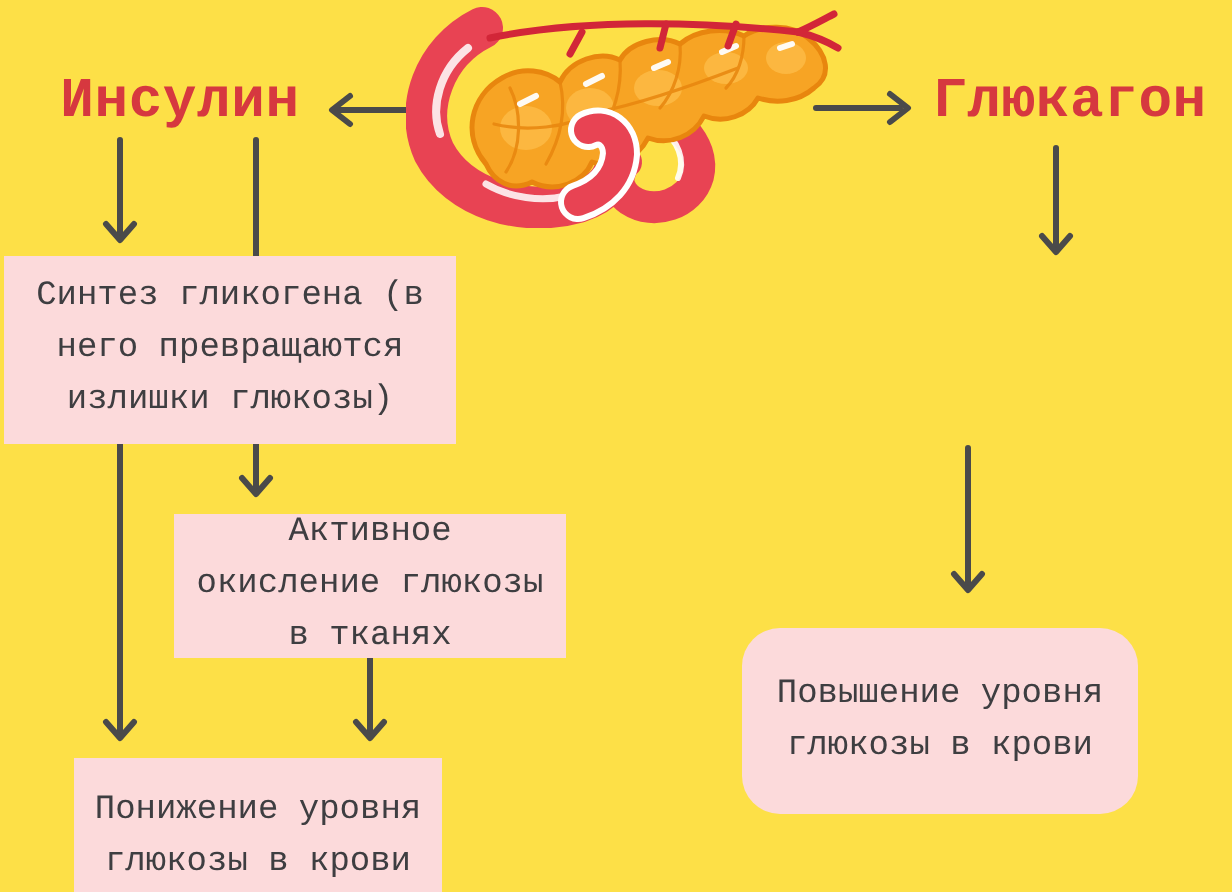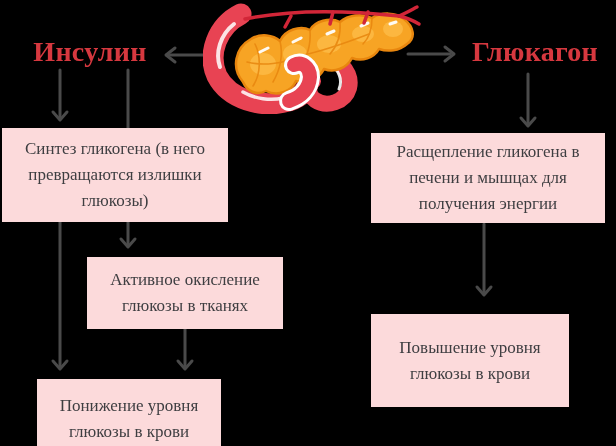--- a/index.html
+++ b/index.html
@@ -3,42 +3,42 @@
 <meta charset="utf-8">
 <style>
   :root{
     --red:#d6383f;
     --pink:#fcdadb;
     --gray:#4a4a4a;
     --textdark:#3e3e41;
   }
   html,body{margin:0;padding:0;background:#ffffff;}
   .canvas{
-    position:relative;width:616px;height:446px;background:#000000;
-    overflow:hidden;font-family:Liberation Serif, serif;
+    position:relative;width:616px;height:446px;background:#fde047;
+    overflow:hidden;font-family:Liberation Mono, monospace;
   }
   .flow-svg{position:absolute;left:0;top:0;width:616px;height:446px;z-index:1;}
   .pancreas-svg{position:absolute;left:203px;top:2px;width:225px;height:112px;z-index:2;}
   .hormone-title{
     position:absolute;top:36px;width:180px;text-align:center;
     font-size:28px;font-weight:700;color:var(--red);letter-spacing:.3px;z-index:3;
   }
   .title-insulin{left:0;}
   .title-glucagon{left:445px;}
   .box{
     position:absolute;background:var(--pink);color:var(--textdark);
     font-size:17px;line-height:26px;text-align:center;
     display:flex;align-items:center;justify-content:center;
     box-sizing:border-box;padding:2px 8px;z-index:2;
   }
   .box-glycogen-synthesis{left:2px;top:128px;width:226px;height:94px;}
   .box-glucose-oxidation{left:87px;top:257px;width:196px;height:72px;}
   .box-lower-glucose{left:37px;top:379px;width:184px;height:80px;}
   .box-glycogen-breakdown{left:371px;top:133px;width:234px;height:90px;}
-  .box-raise-glucose{left:371px;top:314px;width:198px;height:93px;}
+  .box-raise-glucose{left:371px;top:314px;width:198px;height:93px;border-radius:19px;}
   .flow-svg path, .flow-svg line, .flow-svg polyline{
     stroke:var(--gray);stroke-width:3;fill:none;stroke-linecap:round;stroke-linejoin:round;
   }
 </style>
 </head>
 <body>
 
 <div class="canvas">
 
   <svg class="flow-svg" viewBox="0 0 616 446" aria-hidden="true">
@@ -136,16 +136,15 @@
     </g>
   </svg>
 
   <div class="hormone-title title-insulin">Инсулин</div>
   <div class="hormone-title title-glucagon">Глюкагон</div>
 
   <div class="box box-glycogen-synthesis">Синтез гликогена (в него превращаются излишки глюкозы)</div>
   <div class="box box-glucose-oxidation">Активное окисление глюкозы в тканях</div>
   <div class="box box-lower-glucose">Понижение уровня глюкозы в крови</div>
 
-  <div class="box box-glycogen-breakdown">Расщепление гликогена в печени и мышцах для получения энергии</div>
   <div class="box box-raise-glucose">Повышение уровня глюкозы в крови</div>
 
 </div>
 
 </body></html>

